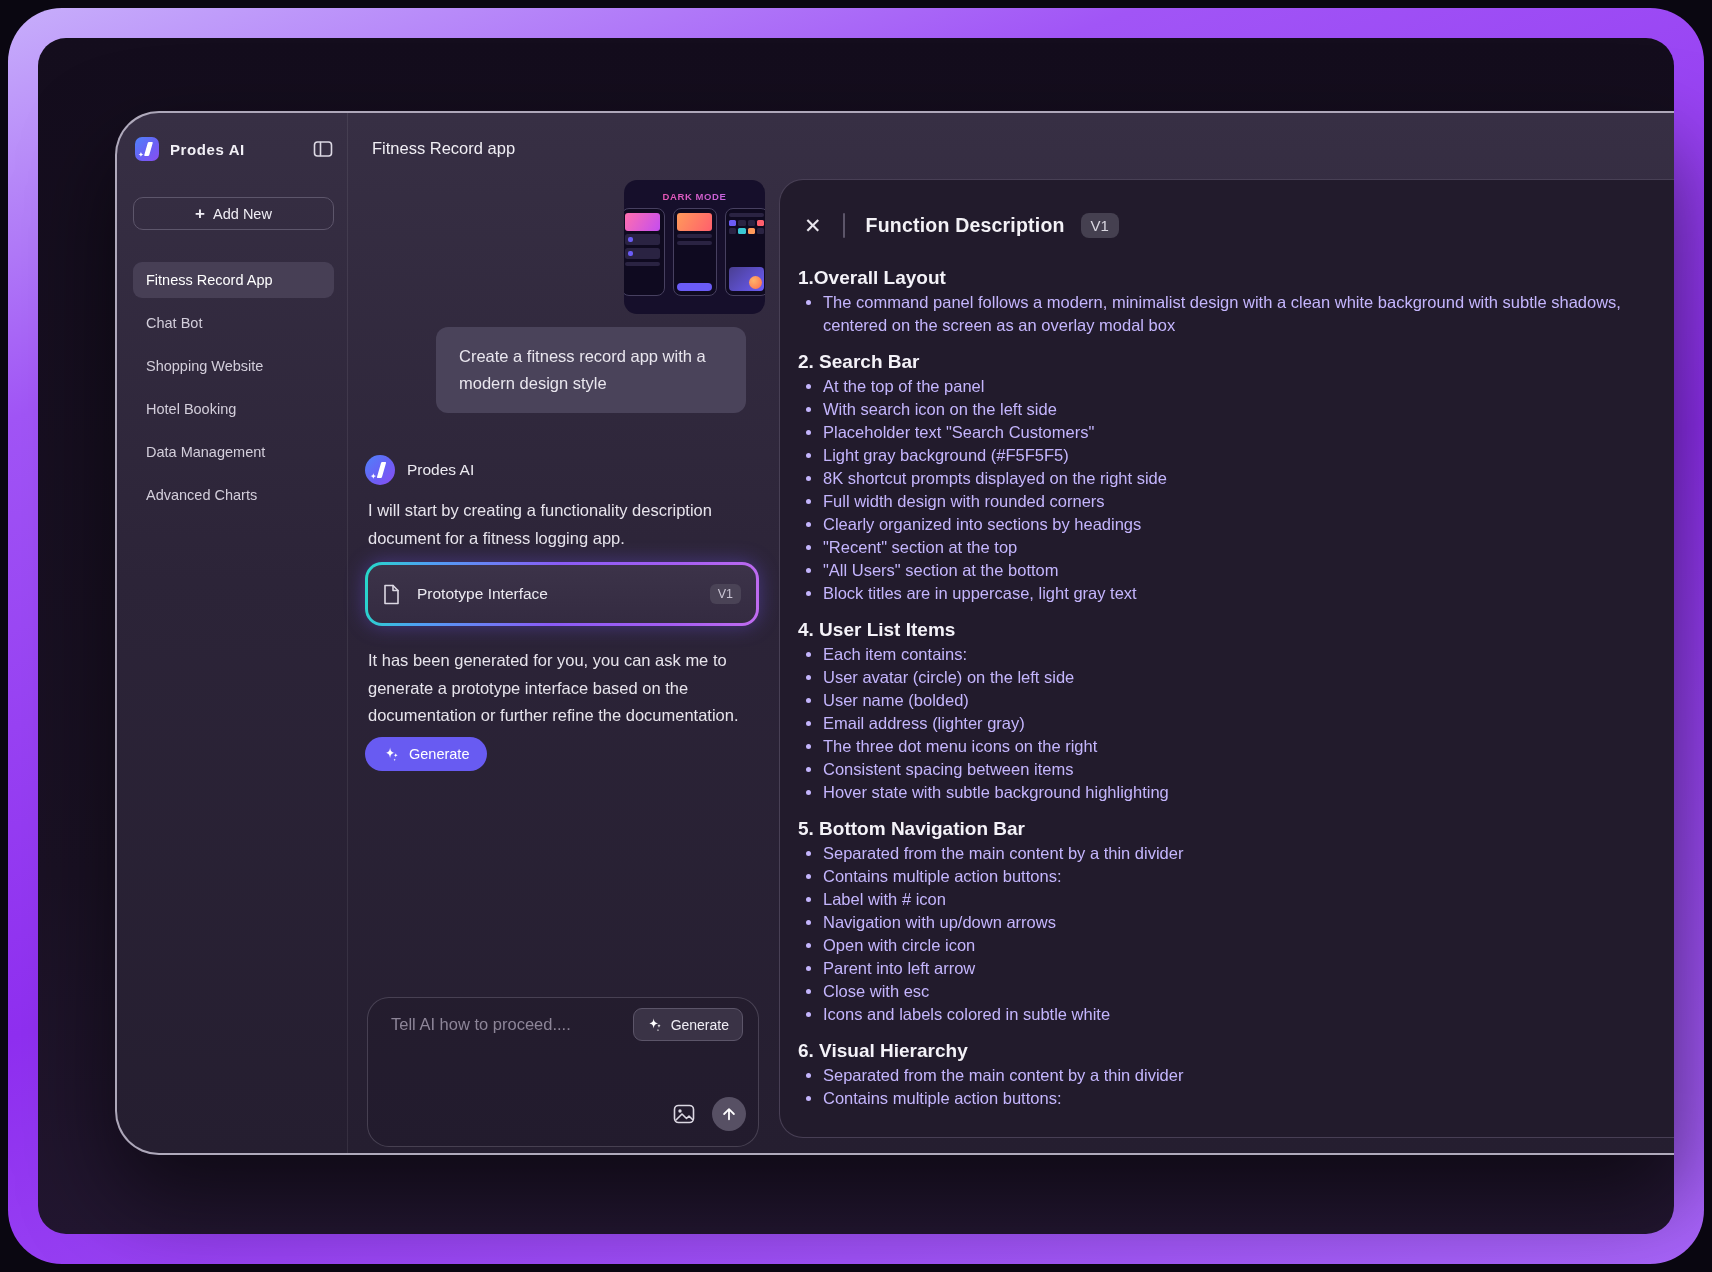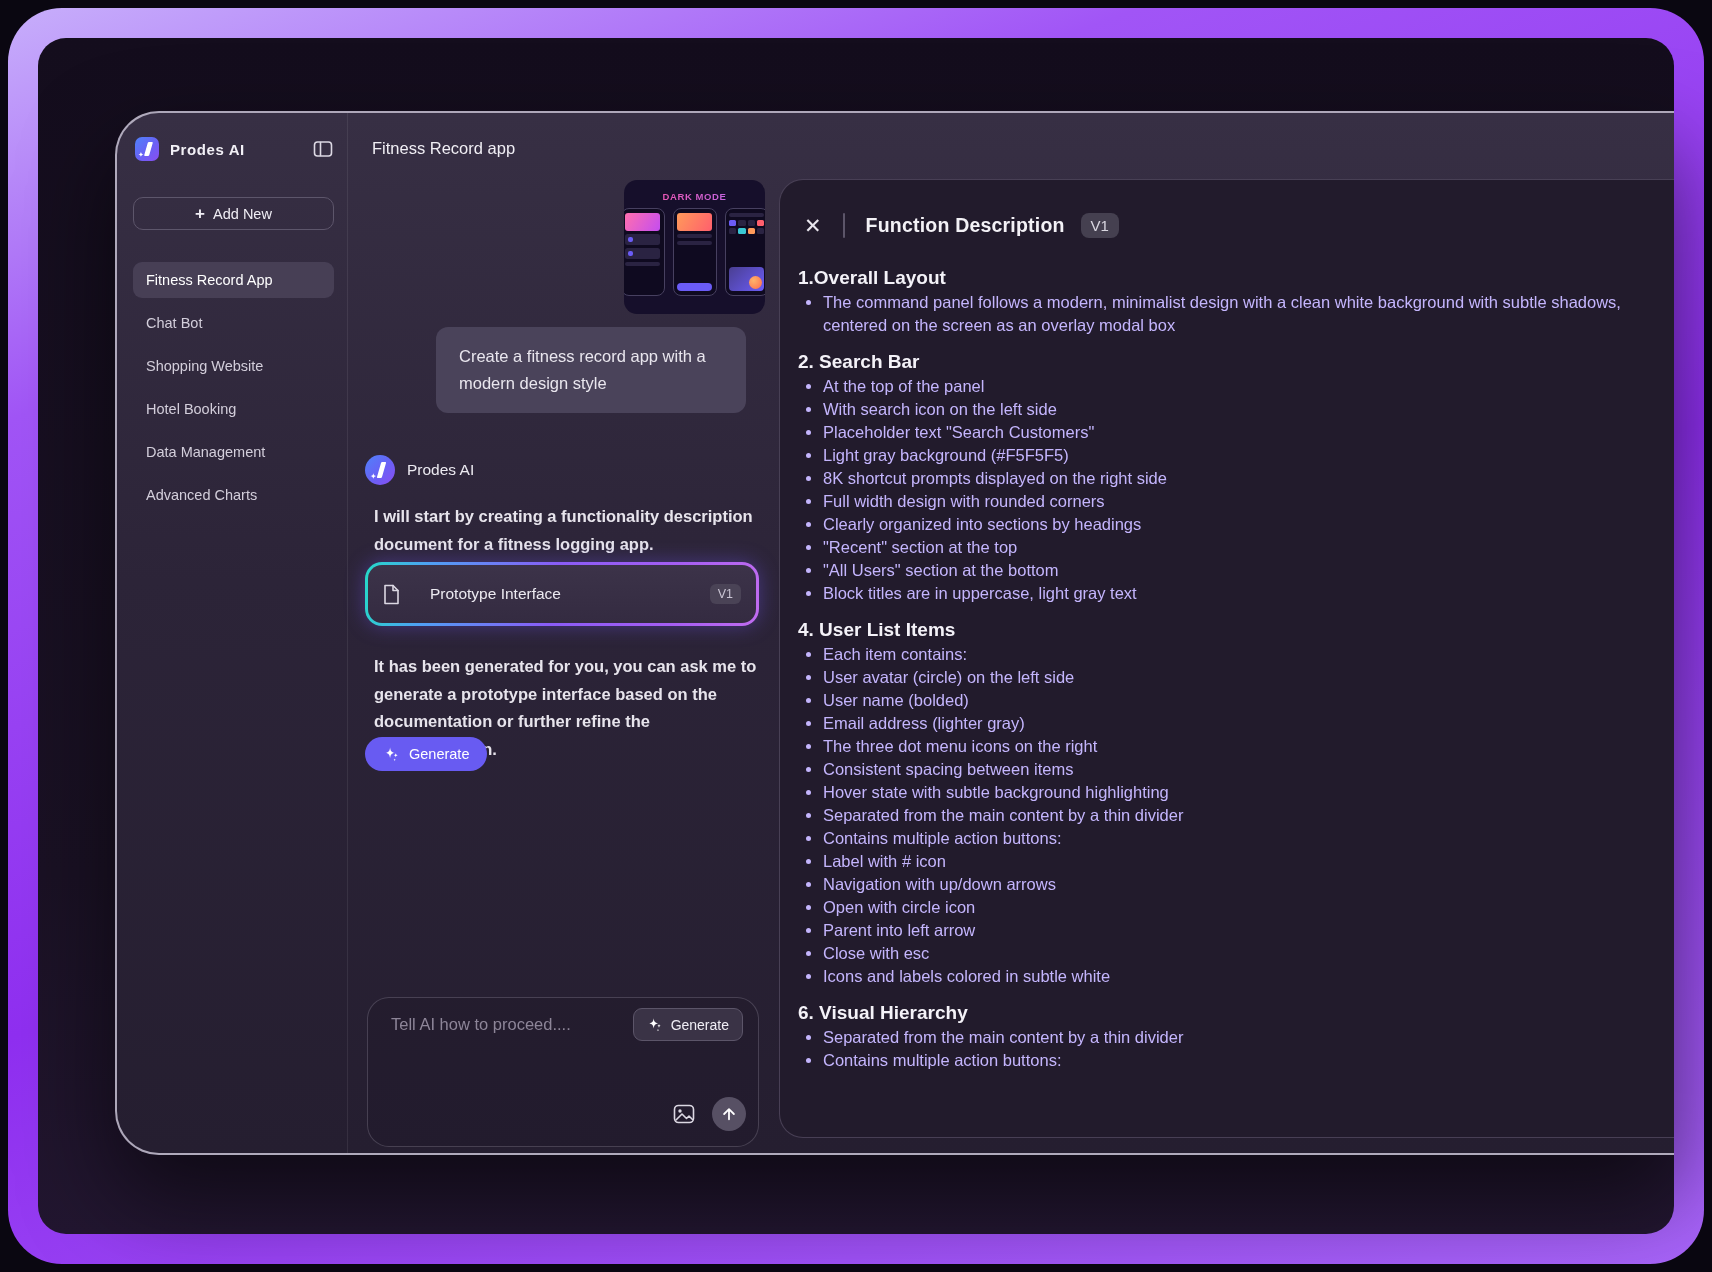--- a/index.html
+++ b/index.html
@@ -75,29 +75,29 @@
   .ph-chart  { margin-top:auto; height:24px; border-radius:4px; position:relative; overflow:hidden;
                background:linear-gradient(135deg,#4a3f92,#6b5cf6); }
   .ph-chart i{ position:absolute; right:2px; bottom:2px; width:13px; height:13px; border-radius:50%;
                background:radial-gradient(circle at 35% 35%,#ffb36b,#ff6b4a); }
 
   .bubble { position:absolute; left:88px; top:214px; width:310px; border-radius:12px;
             background:#4a435a; padding:16px 23px; color:#e9e6ee; font-size:16.5px; line-height:27px; }
 
   .ai-row { position:absolute; left:17px; top:342px; display:flex; align-items:center; gap:12px; }
   .ai-name { color:#eceaf1; font-size:15.5px; font-weight:500; }
-  .ai-text { position:absolute; margin:9px; color:#e7e4ec; font-size:16.5px; line-height:27.5px; width:392px; left:17px;font-weight:bold; }
+  .ai-text { position:absolute; margin:3px; color:#e7e4ec; font-size:16.5px; line-height:27.5px; width:392px; left:17px; }
   .ai-text.t1 { top:381px; }
   .ai-text.t2 { top:531px; }
 
   .artifact { position:absolute; left:17px; top:449px; width:394px; height:64px; border-radius:17px; padding:3px;
               background:linear-gradient(100deg,#25d9c8 0%,#4fa0f4 16%,#8a5cf6 48%,#a55ef2 78%,#c06cf0 100%);
               box-shadow:0 0 20px rgba(104,82,220,.45); cursor:pointer; }
   .artifact-inner { width:100%; height:100%; border-radius:14px; display:flex; align-items:center;
-                    gap:30px; padding:0 15px; background:linear-gradient(180deg,#3c3349,#342b41); }
+                    gap:17px; padding:0 15px; background:linear-gradient(180deg,#3c3349,#342b41); }
   .artifact-title { color:#eceaf1; font-size:15.5px; font-weight:500; }
   .chip { margin-left:auto; background:#4a4356; color:#cac5d4; font-size:12.5px;
           padding:3px 8px; border-radius:6px; }
 
   .gen-btn { position:absolute; left:17px; top:624px; height:34px; padding:0 18px; border:none;
              border-radius:17px; background:#685bf2; color:#fff; font-size:14.5px; font-family:inherit;
              display:flex; align-items:center; gap:9px; cursor:pointer; }
 
   
   .composer { position:absolute; left:19px; top:884px; width:392px; height:150px;
@@ -304,20 +304,21 @@
           <h3>4. User List Items</h3>
           <ul>
             <li>Each item contains:</li>
             <li>User avatar (circle) on the left side</li>
             <li>User name (bolded)</li>
             <li>Email address (lighter gray)</li>
             <li>The three dot menu icons on the right</li>
             <li>Consistent spacing between items</li>
             <li>Hover state with subtle background highlighting</li>
           </ul>
+          <h3>5. Bottom Navigation Bar</h3>
           <ul>
             <li>Separated from the main content by a thin divider</li>
             <li>Contains multiple action buttons:</li>
             <li>Label with # icon</li>
             <li>Navigation with up/down arrows</li>
             <li>Open with circle icon</li>
             <li>Parent into left arrow</li>
             <li>Close with esc</li>
             <li>Icons and labels colored in subtle white</li>
           </ul>

